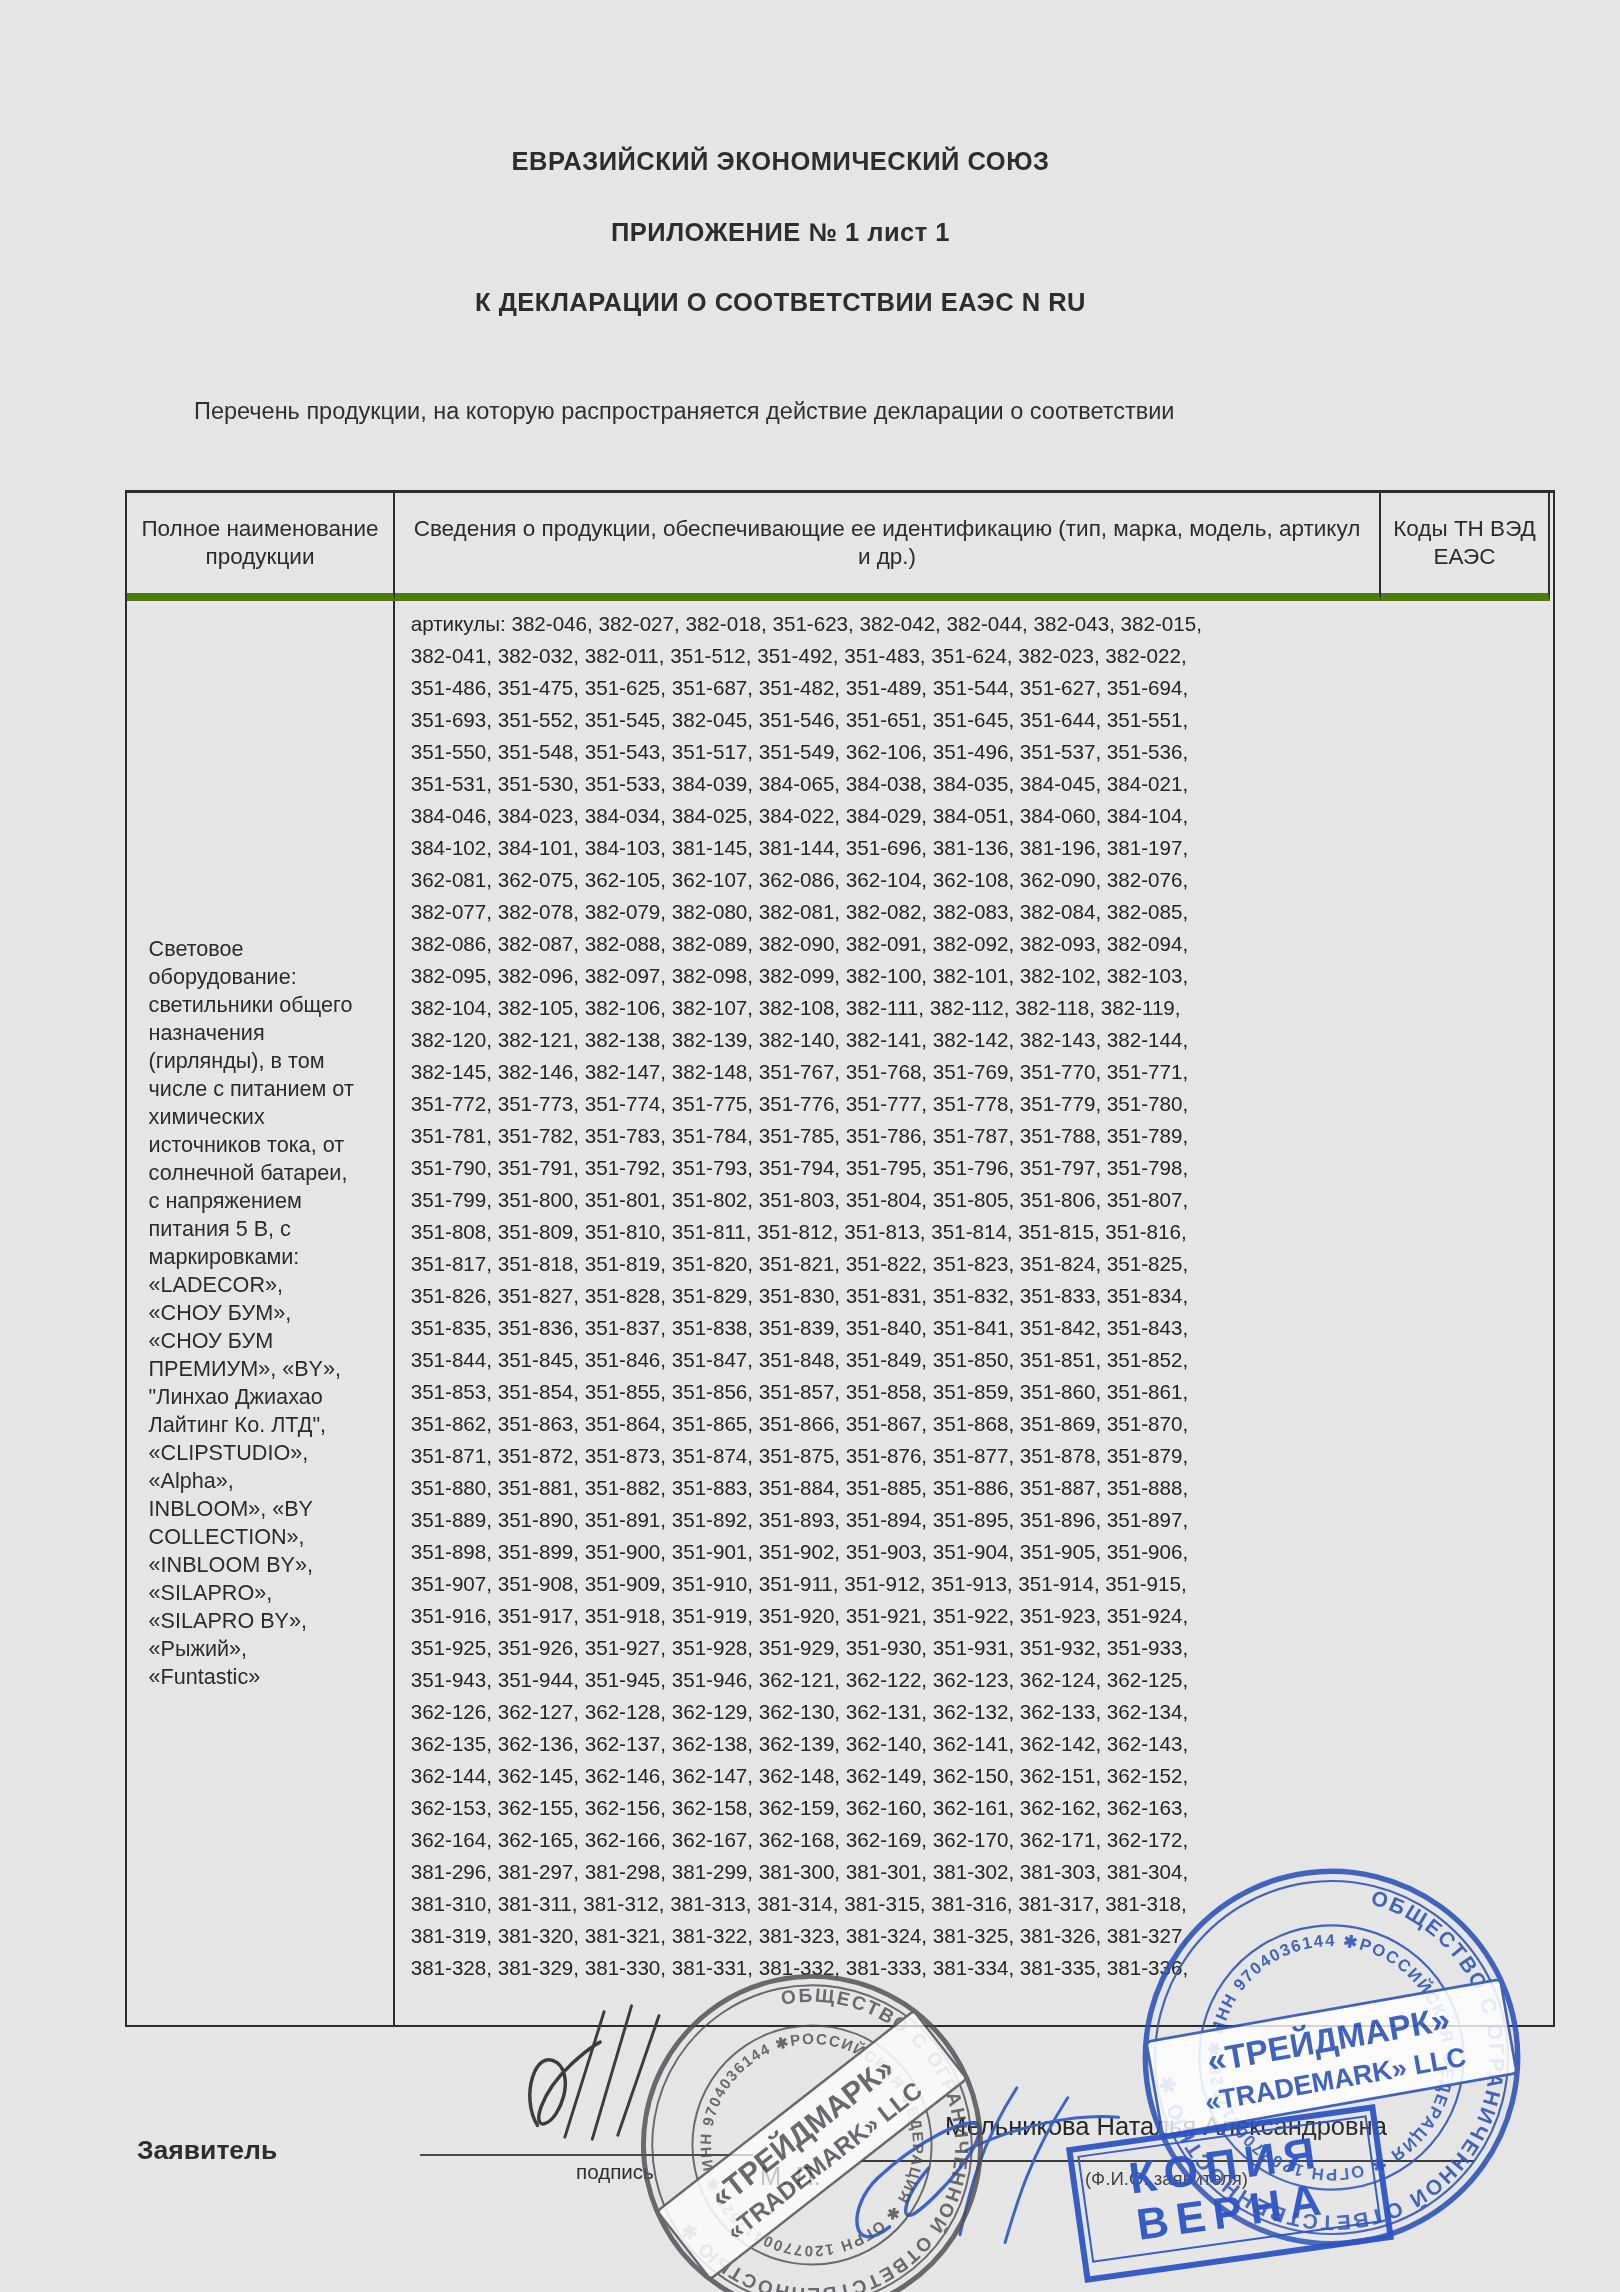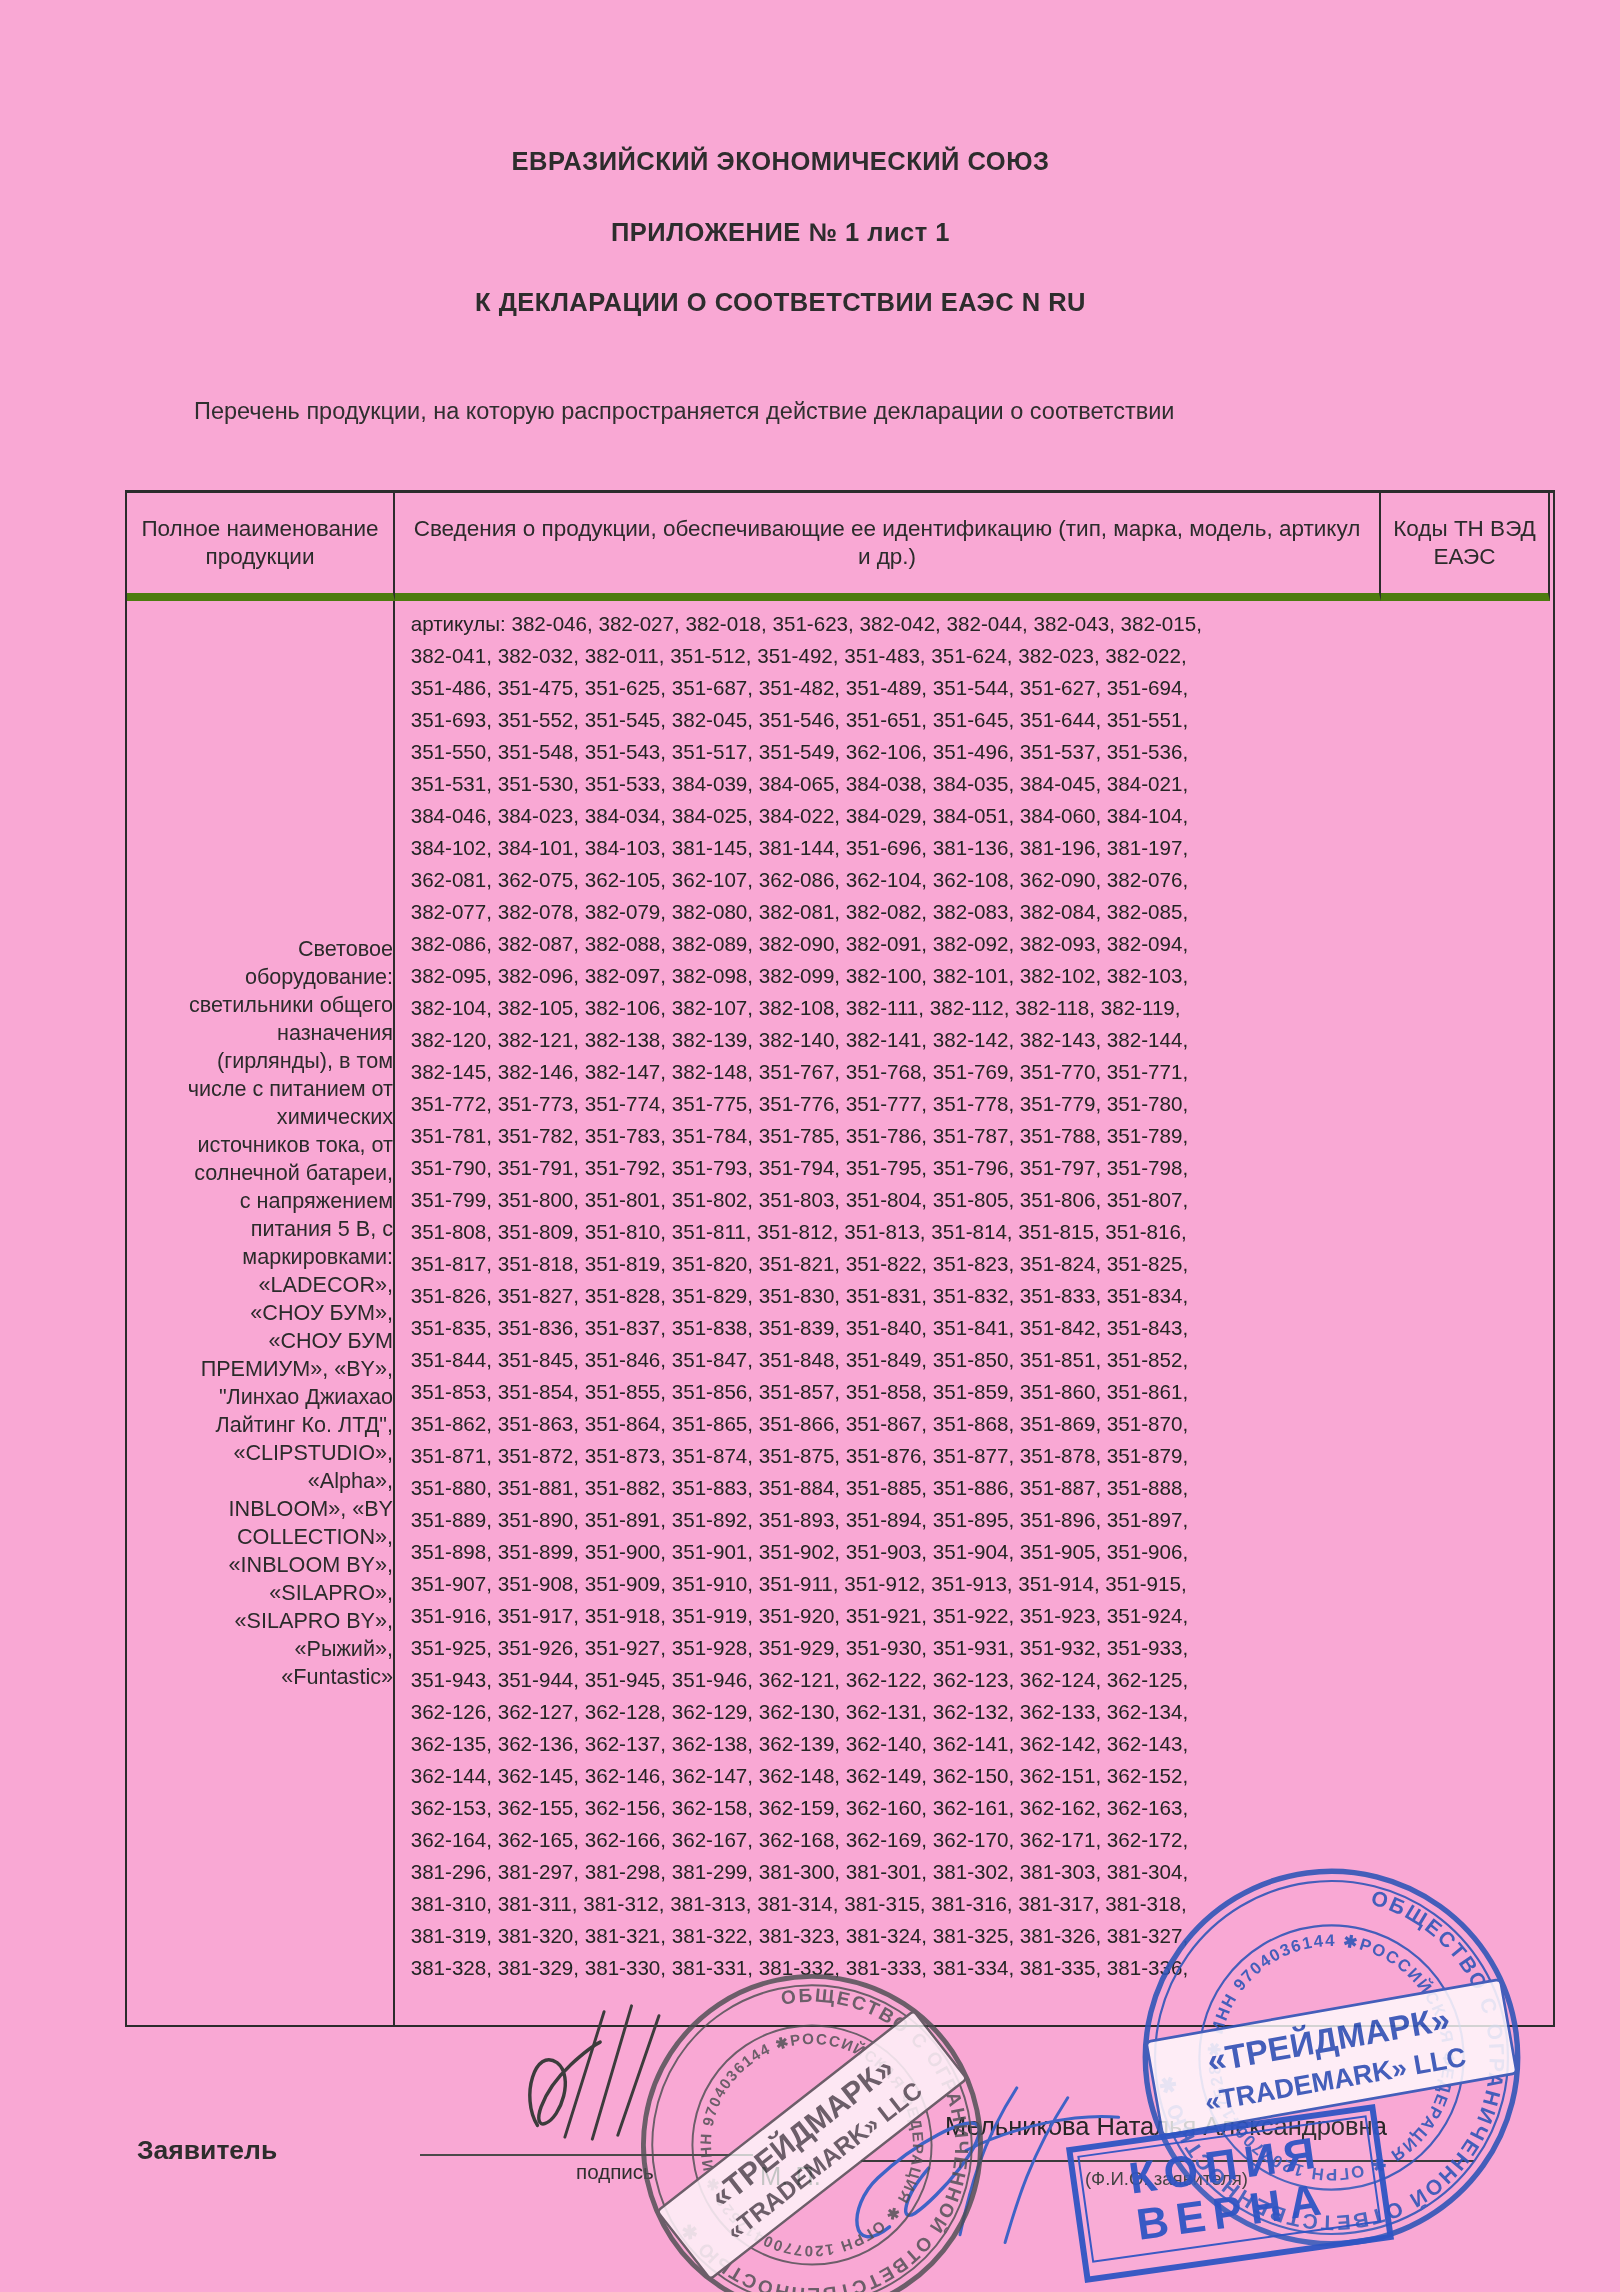--- a/index.html
+++ b/index.html
@@ -1,35 +1,35 @@
 <!DOCTYPE html>
 <html><head>
 <meta charset="utf-8">
 <style>
   html,body{margin:0;padding:0;background:#ffffff;}
-  .page{position:relative;width:1620px;height:2293px;background:#f9a8d4;overflow:hidden;
+  .page{position:relative;width:1620px;height:2293px;background:#e5e5e5;overflow:hidden;
         font-family:"Liberation Sans", sans-serif;color:#222;}
   .abs{position:absolute;}
   .title{position:absolute;left:0;right:59px;text-align:center;font-weight:bold;
          font-size:25.5px;color:#2d2d2d;letter-spacing:0.5px;}
   .t1{top:147px;}
   .t2{top:218px;}
   .t3{top:288px;}
   .list-caption{left:178px;top:398px;font-size:23.5px;color:#2f2f2f;margin-left:16px;}
 
   
   .doc-table{left:125px;top:490px;width:1426px;border:2px solid #2c2c2c;border-top:3.9px solid #2c2c2c;
              display:grid;grid-template-columns:268px 986px 169px;}
   .cell{border-right:2px solid #2c2c2c;box-sizing:border-box;}
   .cell:last-child{border-right:none;}
   .th{border-bottom:8px solid #4d7c0f;height:108px;display:flex;align-items:center;justify-content:center;
       text-align:center;font-size:22.5px;line-height:28px;color:#2b2b2b;padding:3.9px 9.8px;}
   .td{min-height:1424px;}
   .product-cell{display:flex;flex-direction:column;justify-content:center;padding-left:21.6px;
-                font-size:21.6px;line-height:28px;color:#2b2b2b;text-align:right;}
+                font-size:21.6px;line-height:28px;color:#2b2b2b;}
   .articles-cell{padding:6.9px 9.8px 0 15.7px;font-size:20.6px;line-height:32px;color:#242424;}
   .articles-cell div{white-space:nowrap;}
   .code-cell{padding-top:11.8px;text-align:center;font-size:20.6px;letter-spacing:1px;color:#242424;}
 
   
   .applicant{left:137px;top:2135px;font-size:26.5px;font-weight:bold;color:#2d2d2d;}
   .sig-line{left:420px;top:2154px;width:333px;border-top:2px solid #4a4a4a;height:0;}
   .sig-caption{left:576px;top:2160px;font-size:20.6px;color:#2f2f2f;}
   .mp-label{left:760px;top:2162px;font-size:25.5px;color:#2f2f2f;}
   .name-line{left:861px;top:2160px;width:613px;border-top:2px solid #3a3a3a;height:0;}

